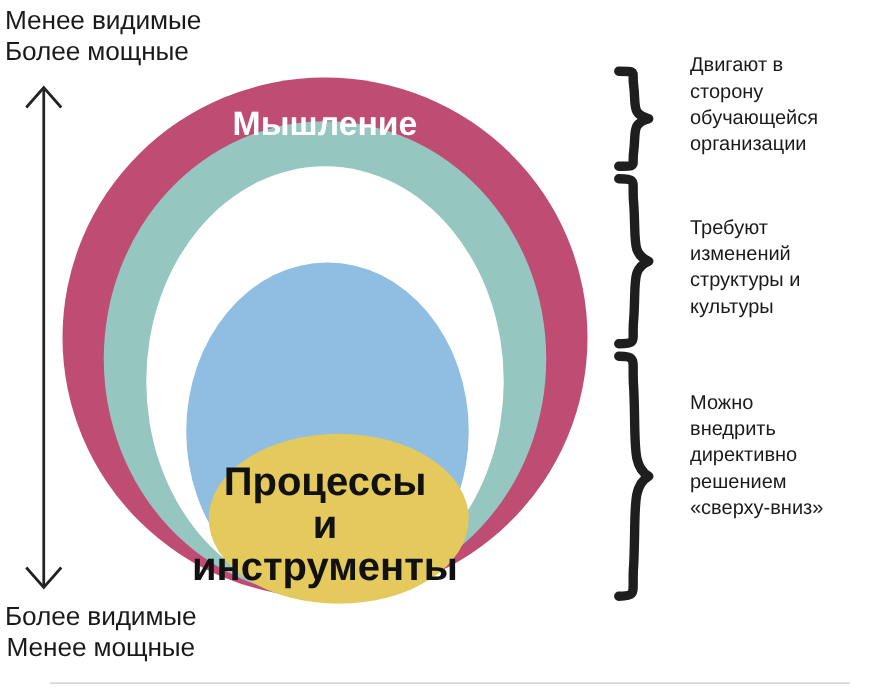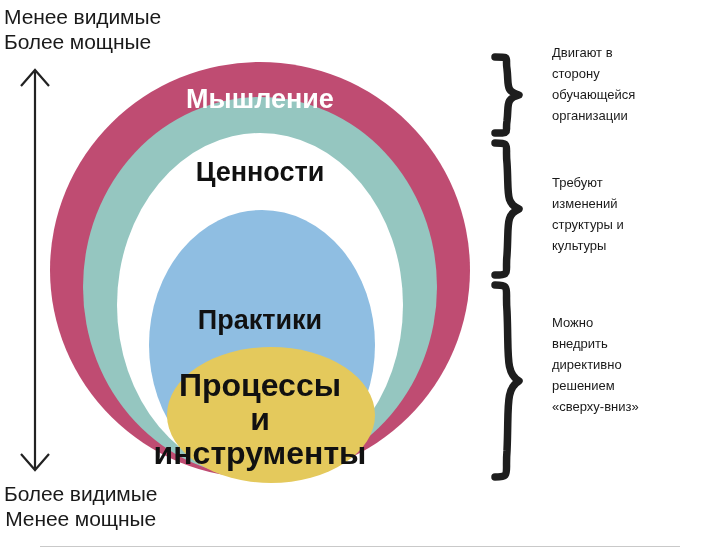--- a/index.html
+++ b/index.html
@@ -68,21 +68,21 @@
   
   #braces {
     position: absolute;
     left: 485px;
     top: 45px;
     width: 60px;
     height: 450px;
   }
   .note {
     position: absolute;
-    font-size: 13px;
+    font-size: 16px;
     line-height: 21px;
     color: #1a1a1a;
     white-space: pre-line;
     width: 150px;
   }
   #note-1 { left: 552px; top: 42px; }
   #note-2 { left: 552px; top: 172px; }
   #note-3 { left: 552px; top: 312px; }
 
   
@@ -116,22 +116,20 @@
     <ellipse cx="260" cy="287" rx="177" ry="190" fill="#95C6C0"></ellipse>
 
     <ellipse cx="260" cy="305" rx="143" ry="172" fill="#FFFFFF"></ellipse>
 
     <ellipse cx="262" cy="345" rx="113" ry="135" fill="#8FBEE2"></ellipse>
 
     <ellipse cx="271" cy="415" rx="104" ry="68" fill="#E4C95C"></ellipse>
   </svg>
 
   <div class="ring-label" id="label-mindset">Мышление</div>
-  <div class="ring-label" id="label-values">Ценности</div>
-  <div class="ring-label" id="label-practices">Практики</div>
   <div class="ring-label" id="label-processes">Процессы
 и
 инструменты</div>
 
   <svg id="braces" viewBox="0 0 60 450">
     <g fill="none" stroke="#1e1e1e" stroke-width="7.5" stroke-linecap="round" stroke-linejoin="round">
 
       <path d="M10 12 C 26 12, 20 12, 22 24 C 24 40, 20 46, 34 50 C 20 54, 24 60, 22 76 C 20 88, 26 88, 10 88"></path>
 
       <path d="M10 98 C 26 98, 20 100, 22 118 C 24 148, 20 158, 34 164 C 20 170, 24 180, 22 210 C 20 228, 26 230, 10 230"></path>

